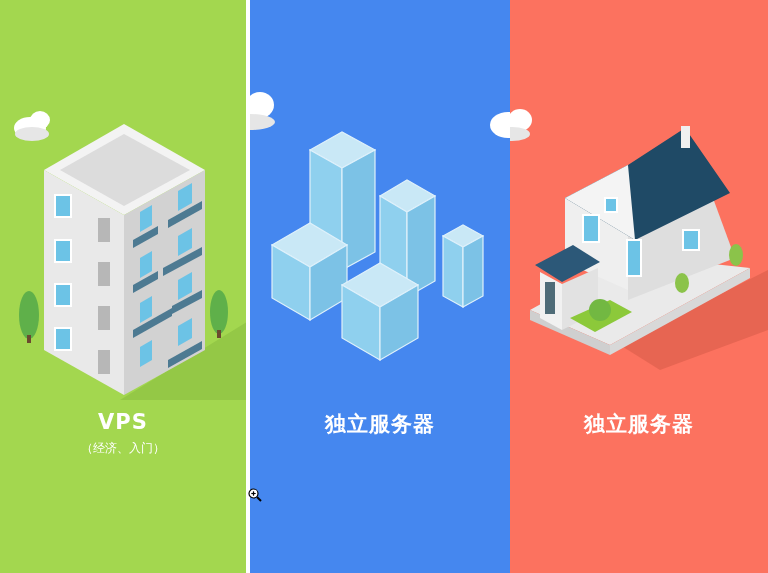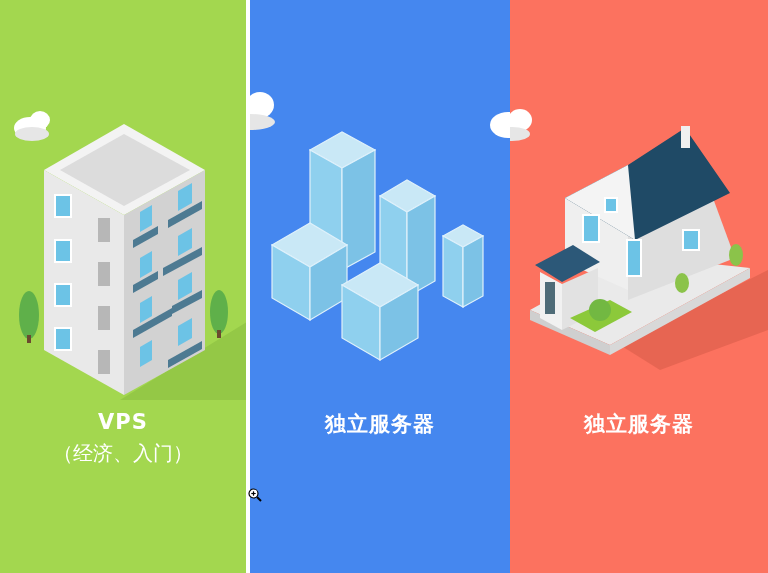--- a/index.html
+++ b/index.html
@@ -2,21 +2,21 @@
 <html><head>
 <meta charset="utf-8">
 <style>
   html,body{margin:0;padding:0;}
   body{width:768px;height:573px;overflow:hidden;position:relative;font-family:"DejaVu Sans","Liberation Sans",sans-serif;}
   .panel{position:absolute;top:0;height:573px;overflow:hidden;}
   .p1{left:0;width:246px;background:#a3d74f;}
   .p2{left:250px;width:260px;background:#4587ef;}
   .p3{left:510px;width:258px;background:#fc725f;}
   .title{position:absolute;left:0;right:0;top:410px;text-align:center;color:#fff;font-weight:bold;font-size:21px;letter-spacing:1px;}
-  .sub{position:absolute;left:0;right:0;top:440px;text-align:center;color:#fff;font-size:20px;}
+  .sub{position:absolute;left:0;right:0;top:440px;text-align:center;color:#fff;font-size:12px;}
   .illus{position:absolute;left:0;top:0;}
   .cursor{position:absolute;left:248px;top:488px;width:14px;height:14px;}
 </style>
 </head>
 <body>
 
 <div class="panel p1">
   <svg class="illus" width="250" height="400" viewBox="0 0 250 400">
 
     <g fill="#fff">

